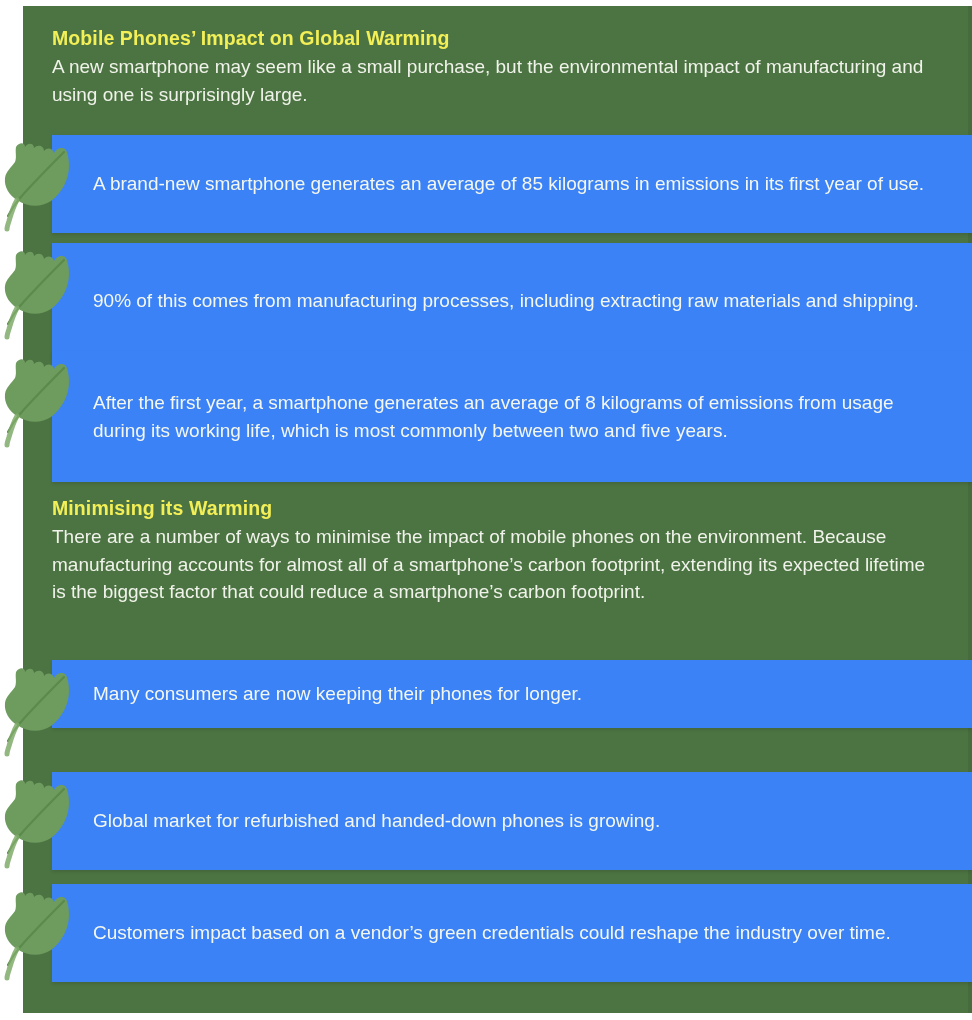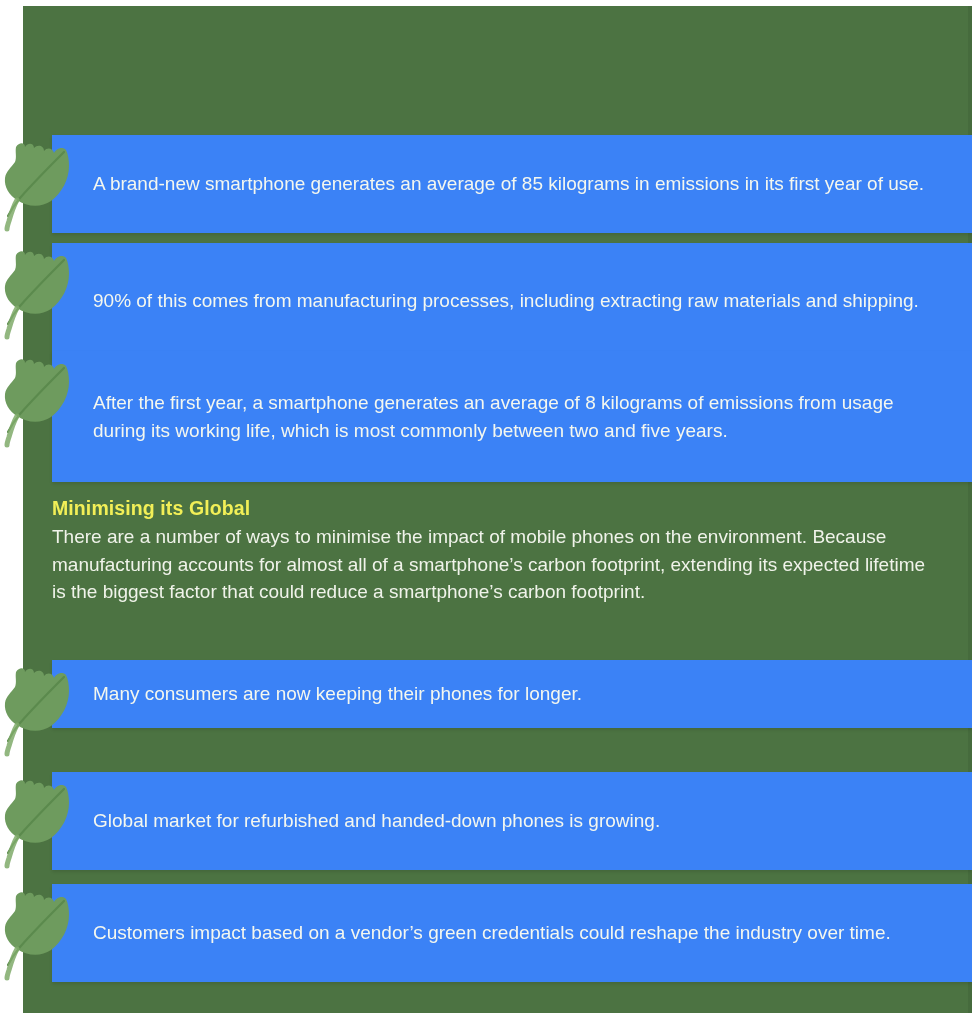--- a/index.html
+++ b/index.html
@@ -97,35 +97,39 @@
 </style>
 </head>
 <body>
 
 <div class="infographic">
 
   <div class="panel">
     <div class="panel-edge"></div>
   </div>
 
+  <div class="section-intro" id="intro-1">
+    <h2 class="section-title">Mobile Phones’ Impact on Global Warming</h2>
+    <p class="section-body">A new smartphone may seem like a small purchase, but the environmental impact of manufacturing and using one is surprisingly large.</p>
+  </div>
 
   <div class="card" style="top:135px; height:98px;">
     <p class="card-text">A brand-new smartphone generates an average of 85 kilograms in emissions in its first year of use.</p>
   </div>
 
   <div class="card" style="top:243px; height:116px;">
     <p class="card-text">90% of this comes from manufacturing processes, including extracting raw materials and shipping.</p>
   </div>
 
   <div class="card" style="top:351px; height:131px;">
     <p class="card-text">After the first year, a smartphone generates an average of 8 kilograms of emissions from usage during its working life, which is most commonly between two and five years.</p>
   </div>
 
   <div class="section-intro" id="intro-2">
-    <h2 class="section-title">Minimising its Global</h2>
+    <h2 class="section-title">Minimising its Warming</h2>
     <p class="section-body">There are a number of ways to minimise the impact of mobile phones on the environment. Because manufacturing accounts for almost all of a smartphone’s carbon footprint, extending its expected lifetime is the biggest factor that could reduce a smartphone’s carbon footprint.</p>
   </div>
 
   <div class="card" style="top:660px; height:68px;">
     <p class="card-text">Many consumers are now keeping their phones for longer.</p>
   </div>
 
   <div class="card" style="top:772px; height:98px;">
     <p class="card-text">Global market for refurbished and handed-down phones is growing.</p>
   </div>

